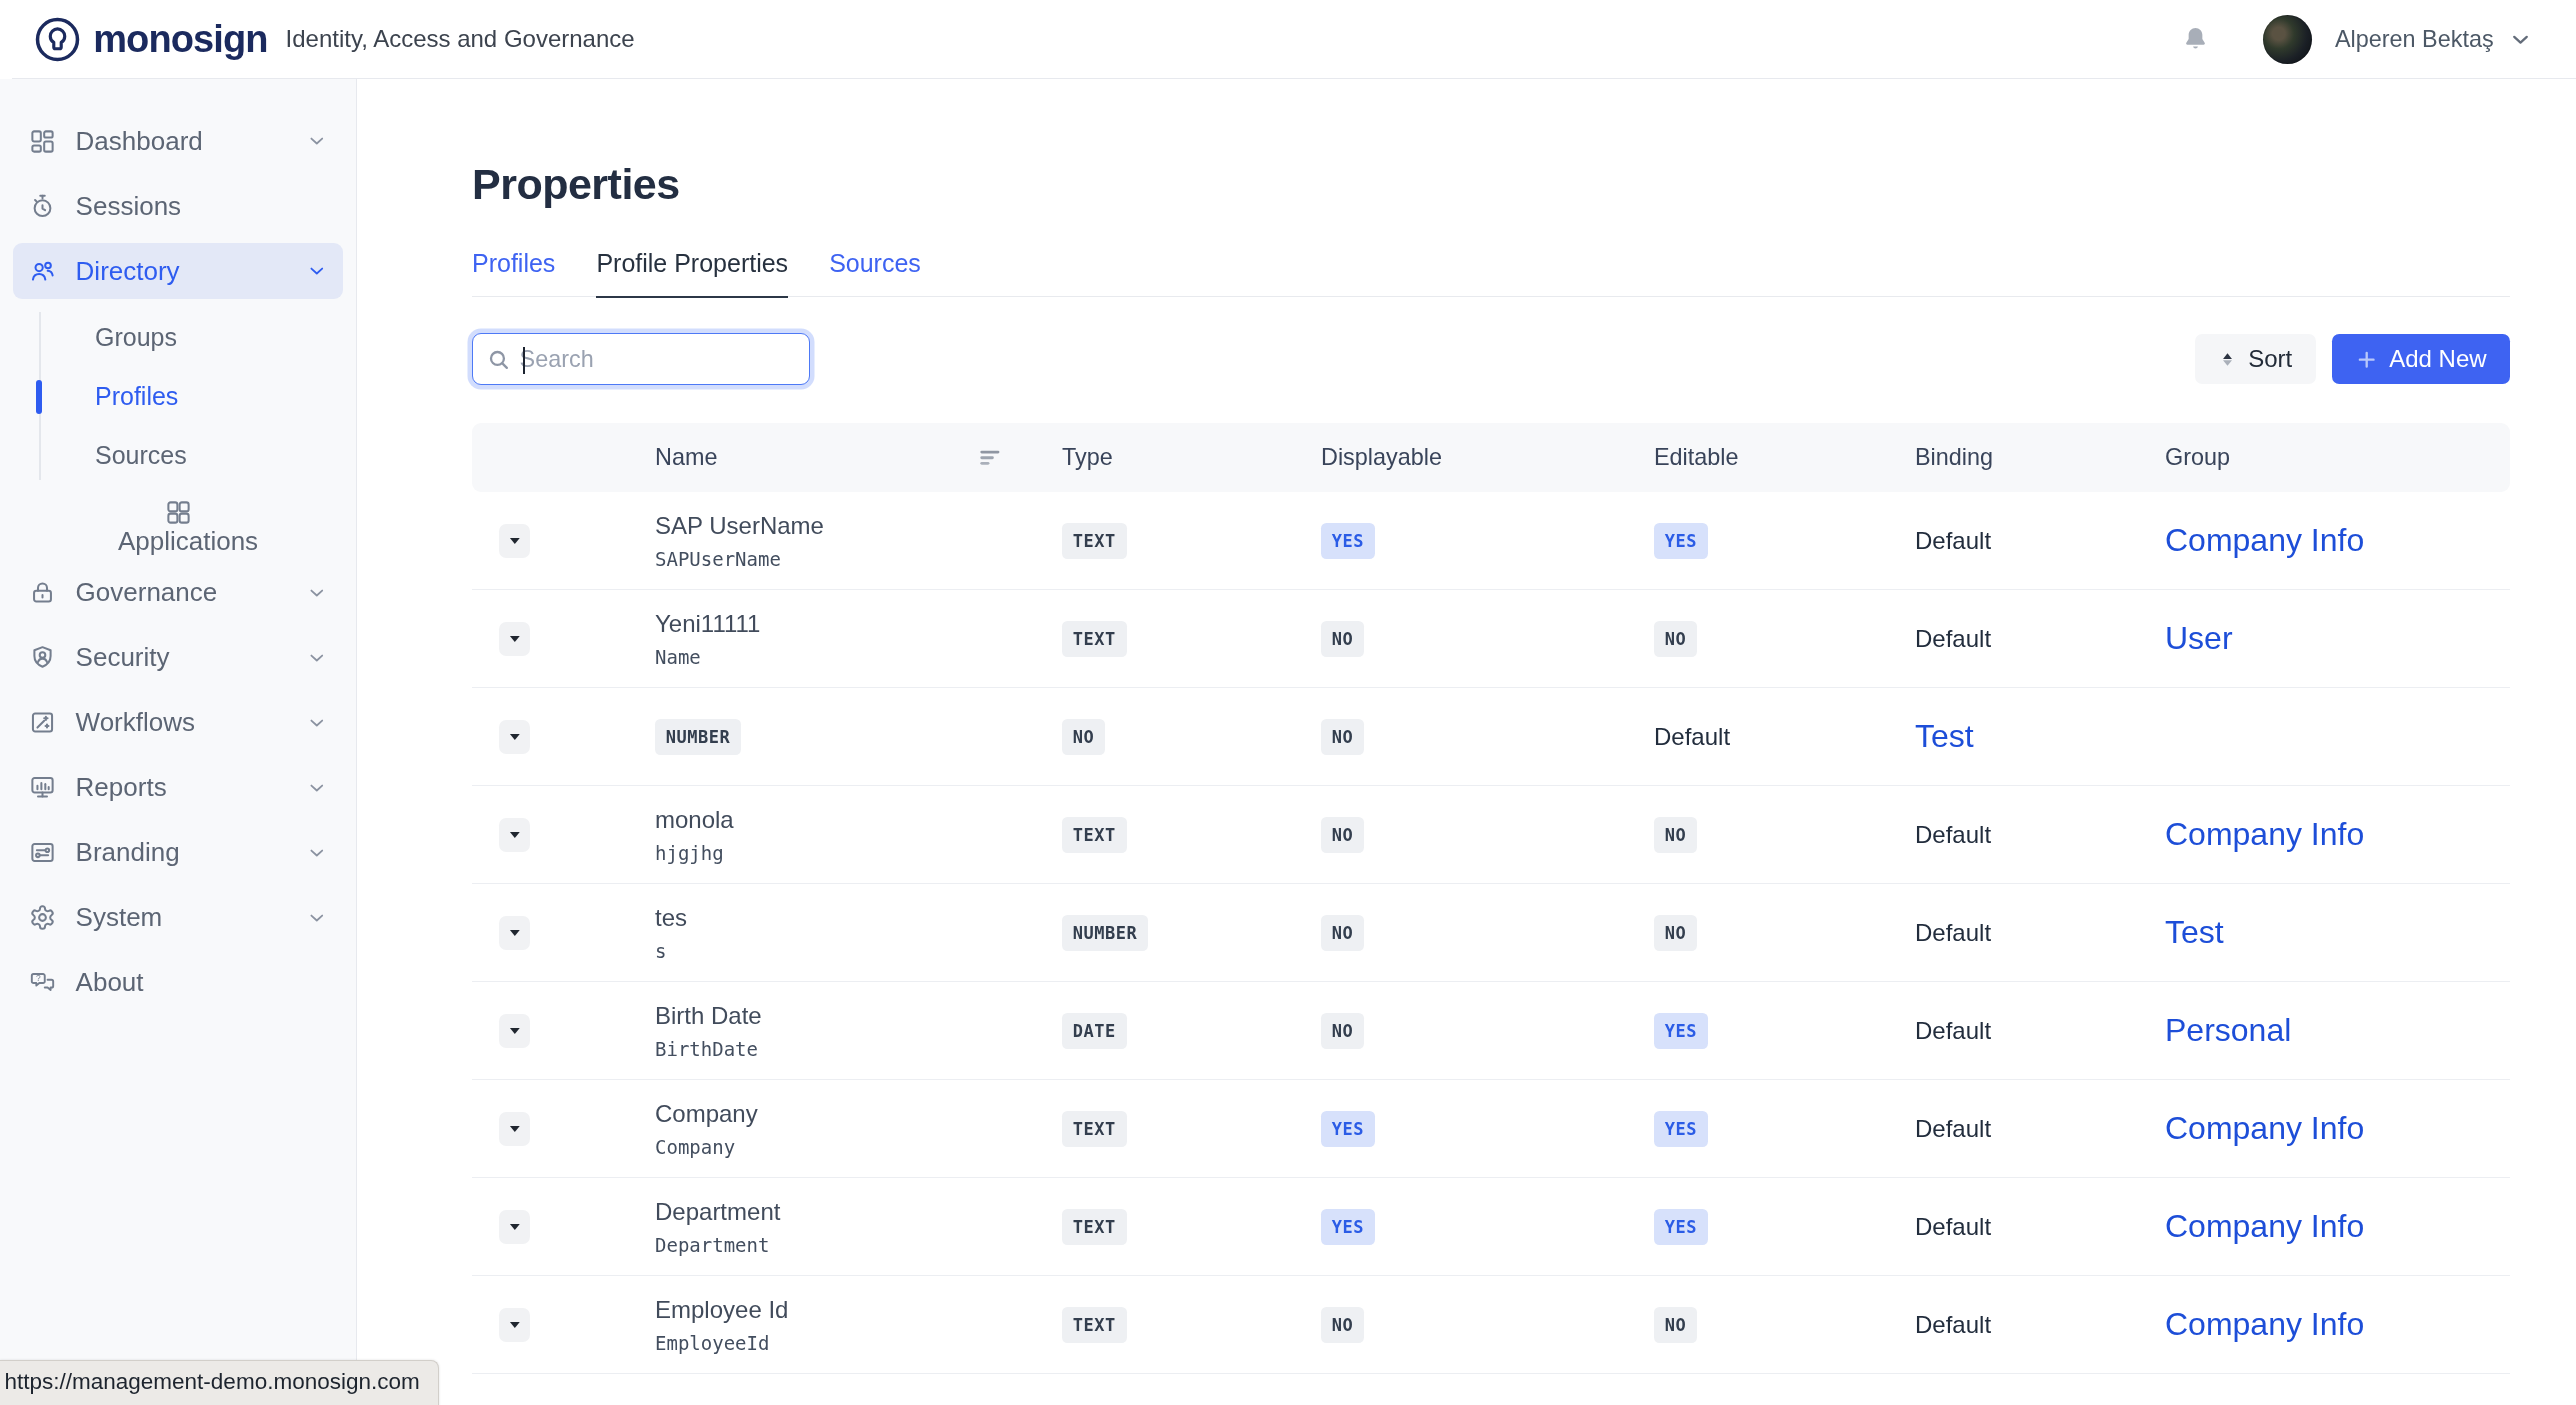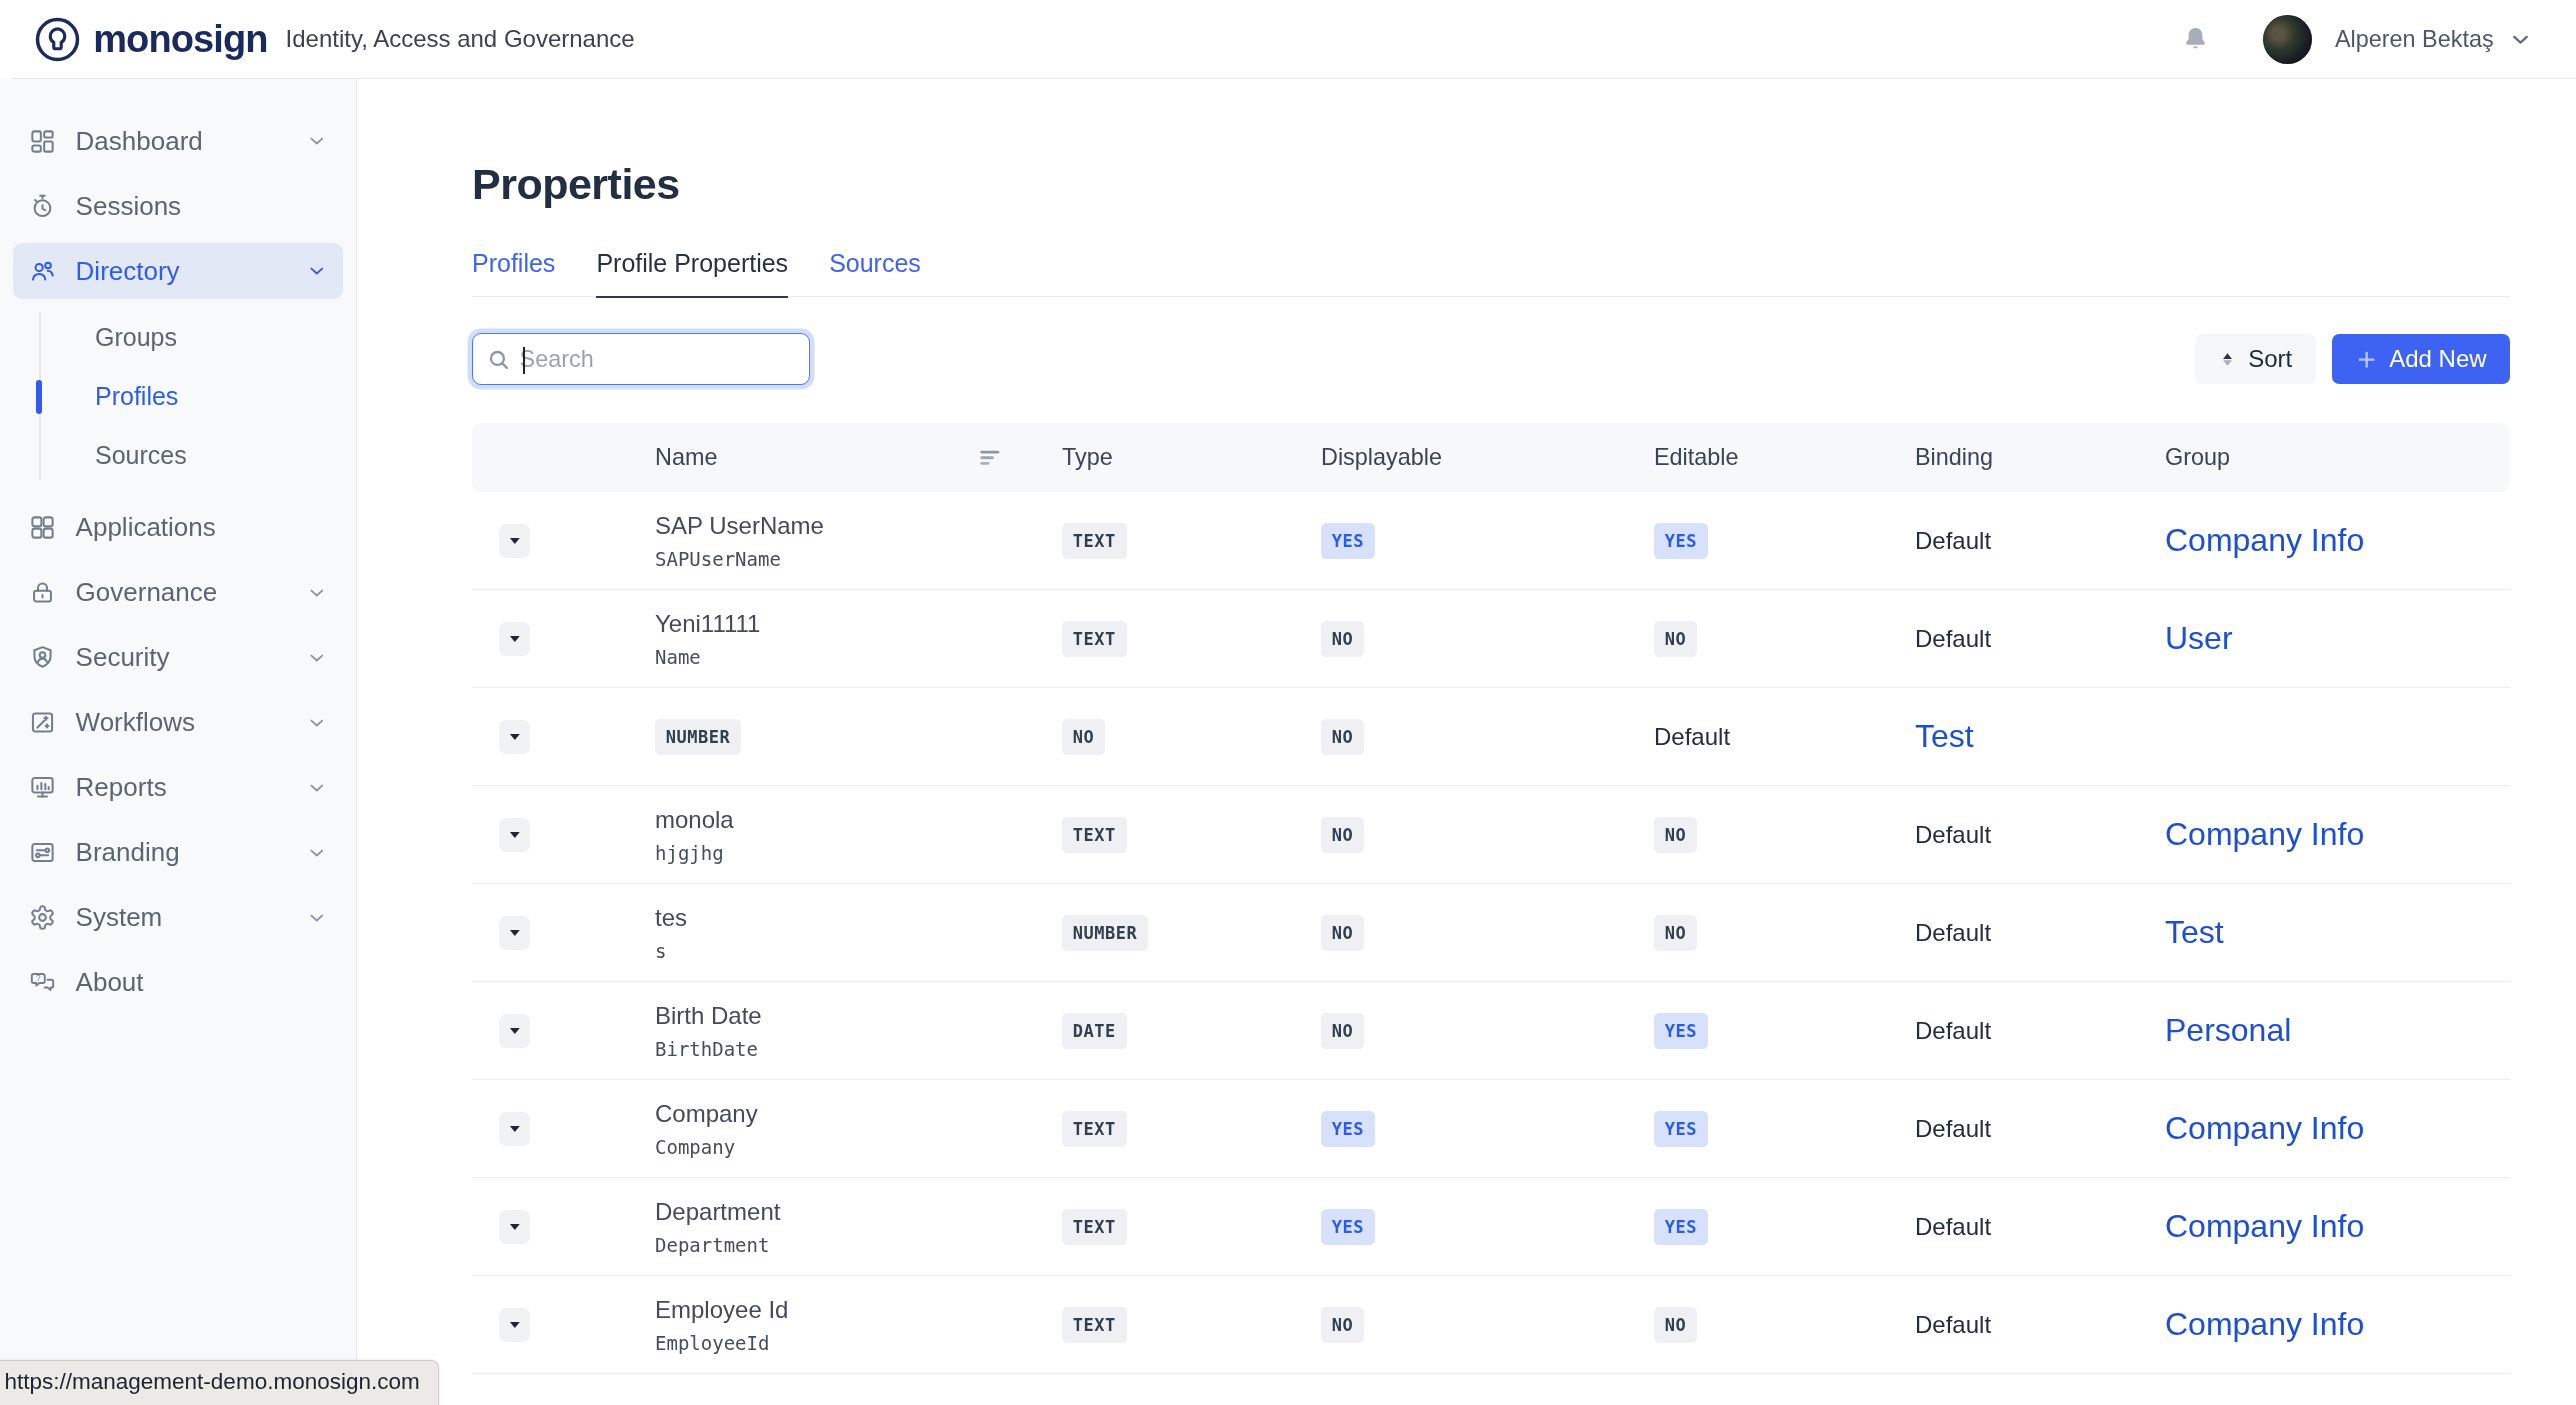--- a/index.html
+++ b/index.html
@@ -31,21 +31,21 @@
   .nav-item.active { background:#e3e8f7; color:#2e5cf0; }
   .nav-item.active .ico, .nav-item.active .chev { color:#2e5cf0; }
   .nav-children { position:relative; margin:3.6px 0 9px; }
   .nav-rail { position:absolute; left:39px; top:3.6px; bottom:5.4px; width:1.8px; background:#e4e7ec; }
   .nav-child { height:59px; display:flex; align-items:center; padding-left:95px; font-size:25px;
     color:#5c6574; cursor:pointer; position:relative; }
   .nav-child.active { color:#2e5cf0; font-weight:500; }
   .nav-child .bar { display:none; }
   .nav-child.active .bar { display:block; position:absolute; left:36px; top:12.6px; width:6.3px; height:34px;
     border-radius:3.6px; background:#2e5cf0; }
-  .gap-before { margin-top:14.4px; }
+  .gap-before { margin-top:14.4px;flex-direction:column; }
 
   
   .main { position:absolute; left:404px; top:79px; right:0; bottom:0; background:#fff;
     padding:81px 66px 0 68px; overflow:hidden; }
   h1.page-title { font-size:43px; font-weight:700; color:#232e42; letter-spacing:-0.5px; }
   .tabs { margin-top:40px; display:flex; gap:41px; border-bottom:0.9px solid #e8eaee; }
   .tab { font-size:25px; font-weight:500; color:#3e63f2; padding-bottom:18px; cursor:pointer; }
   .tab.active { color:#27313f; border-bottom:2.7px solid #2c3747; margin-bottom:-1.8px; }
 
   .toolbar { margin-top:34px; display:flex; align-items:center; height:56px; }

